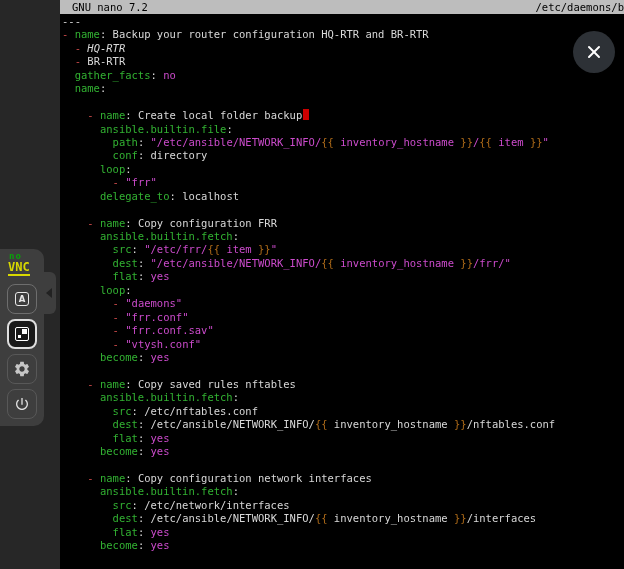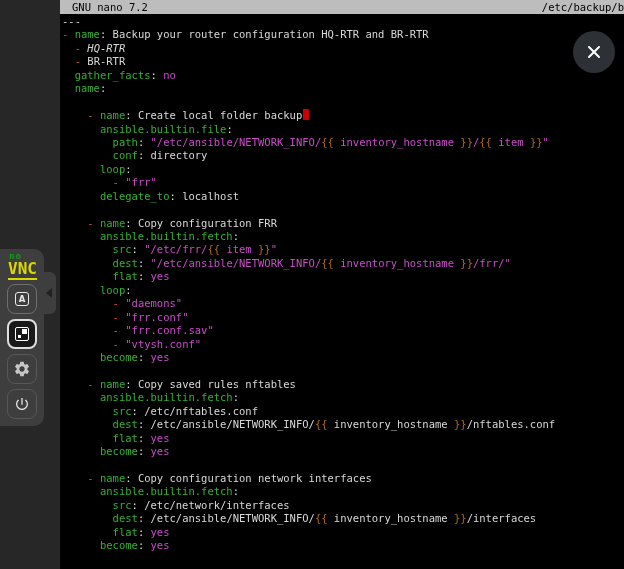--- a/index.html
+++ b/index.html
@@ -40,21 +40,21 @@
     position:absolute;left:43px;top:272px;width:13px;height:42px;
     background:#3e3e3e;border-radius:0 6px 6px 0;border:none;cursor:pointer;padding:0;
   }
   .vnc-handle .arrow{
     position:absolute;left:3px;top:16px;width:0;height:0;
     border-top:5px solid transparent;border-bottom:5px solid transparent;
     border-right:6px solid #222;
   }
   .vnc-logo{position:absolute;left:8px;top:3px;line-height:1;font-family:"DejaVu Sans Mono",monospace;}
   .vnc-logo .logo-no{display:block;color:#0aa00a;font-size:9px;font-weight:bold;letter-spacing:1px;margin-left:1px;}
-  .vnc-logo .logo-vnc{display:block;color:#d9d900;font-size:16px;font-weight:bold;border-bottom:2px solid #d9d900;padding-bottom:1px;}
+  .vnc-logo .logo-vnc{display:block;color:#d9d900;font-size:12px;font-weight:bold;border-bottom:2px solid #d9d900;padding-bottom:1px;}
   .vnc-btn{
     position:absolute;left:7px;width:30px;height:30px;box-sizing:border-box;
     border-radius:8px;border:1px solid #6e6e6e;background:transparent;cursor:pointer;
     display:flex;align-items:center;justify-content:center;padding:0;
   }
   .vnc-btn.subtle{border-color:#585858;}
   .vnc-btn.active{background:#191919;border:2px solid #dedede;}
   .btn-keys{top:35px;}
   .btn-full{top:70px;}
   .btn-gear{top:105px;}
@@ -69,21 +69,21 @@
   }
   .icon-fullscreen .sq{position:absolute;right:1px;top:1px;width:5px;height:5px;background:#fff;}
   .icon-fullscreen .dot{position:absolute;left:2px;bottom:2px;width:3px;height:3px;background:#fff;}
 </style>
 </head>
 <body>
 
 <div class="terminal">
   <div class="titlebar">
     <span class="tb-left">GNU nano 7.2</span>
-    <span class="tb-right">/etc/backup/b</span>
+    <span class="tb-right">/etc/daemons/b</span>
   </div>
   <div class="editor">
       <div class="line"><span class="seg-d" style="color: rgb(216, 216, 216);">---</span></div>
       <div class="line"><span class="seg-r" style="color: rgb(206, 75, 75);">- </span><span class="seg-k" style="color: rgb(50, 178, 50);">name</span><span class="seg-d" style="color: rgb(216, 216, 216);">: Backup your router configuration HQ-RTR and BR-RTR</span></div>
       <div class="line"><span class="seg-d" style="color: rgb(216, 216, 216);">  </span><span class="seg-r" style="color: rgb(206, 75, 75);">- </span><span class="seg-d" style="color: rgb(216, 216, 216); font-style: italic;">HQ-RTR</span></div>
       <div class="line"><span class="seg-d" style="color: rgb(216, 216, 216);">  </span><span class="seg-r" style="color: rgb(206, 75, 75);">- </span><span class="seg-d" style="color: rgb(216, 216, 216);">BR-RTR</span></div>
       <div class="line"><span class="seg-d" style="color: rgb(216, 216, 216);">  </span><span class="seg-k" style="color: rgb(50, 178, 50);">gather_facts</span><span class="seg-d" style="color: rgb(216, 216, 216);">: </span><span class="seg-s" style="color: rgb(204, 75, 204);">no</span></div>
       <div class="line"><span class="seg-d" style="color: rgb(216, 216, 216);">  </span><span class="seg-k" style="color: rgb(50, 178, 50);">name</span><span class="seg-d" style="color: rgb(216, 216, 216);">:</span></div>
       <div class="line"></div>
       <div class="line"><span class="seg-d" style="color: rgb(216, 216, 216);">    </span><span class="seg-r" style="color: rgb(206, 75, 75);">- </span><span class="seg-k" style="color: rgb(50, 178, 50);">name</span><span class="seg-d" style="color: rgb(216, 216, 216);">: Create local folder backup</span><span class="seg-cur" style="background: rgb(204, 0, 0);"></span></div>

